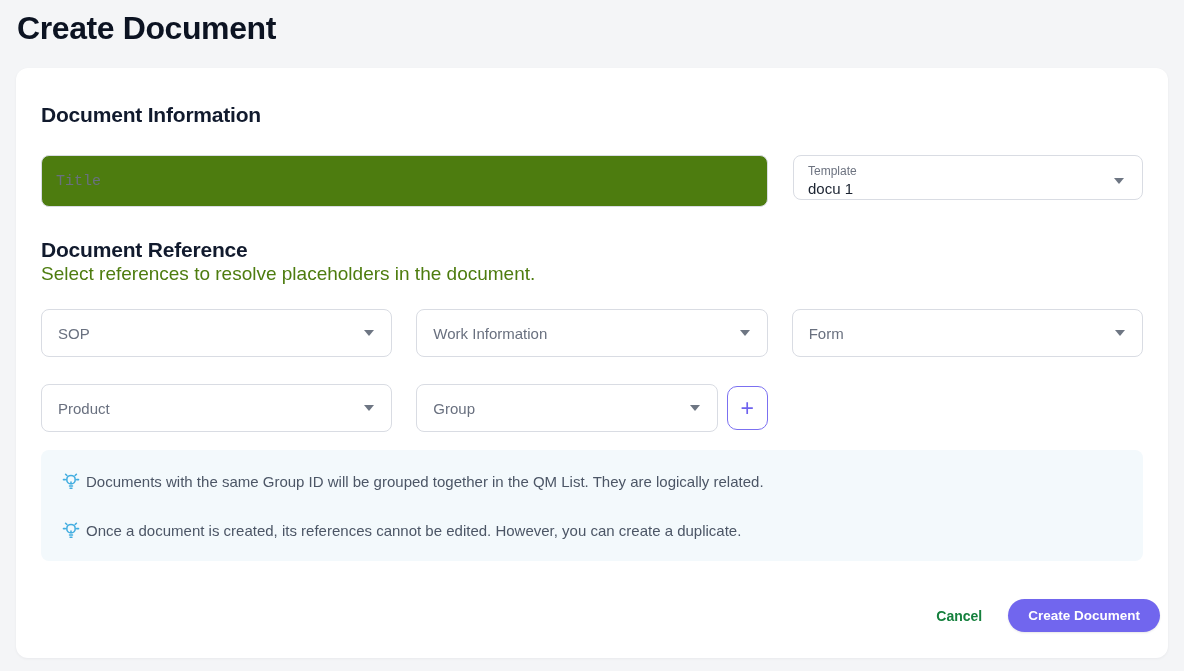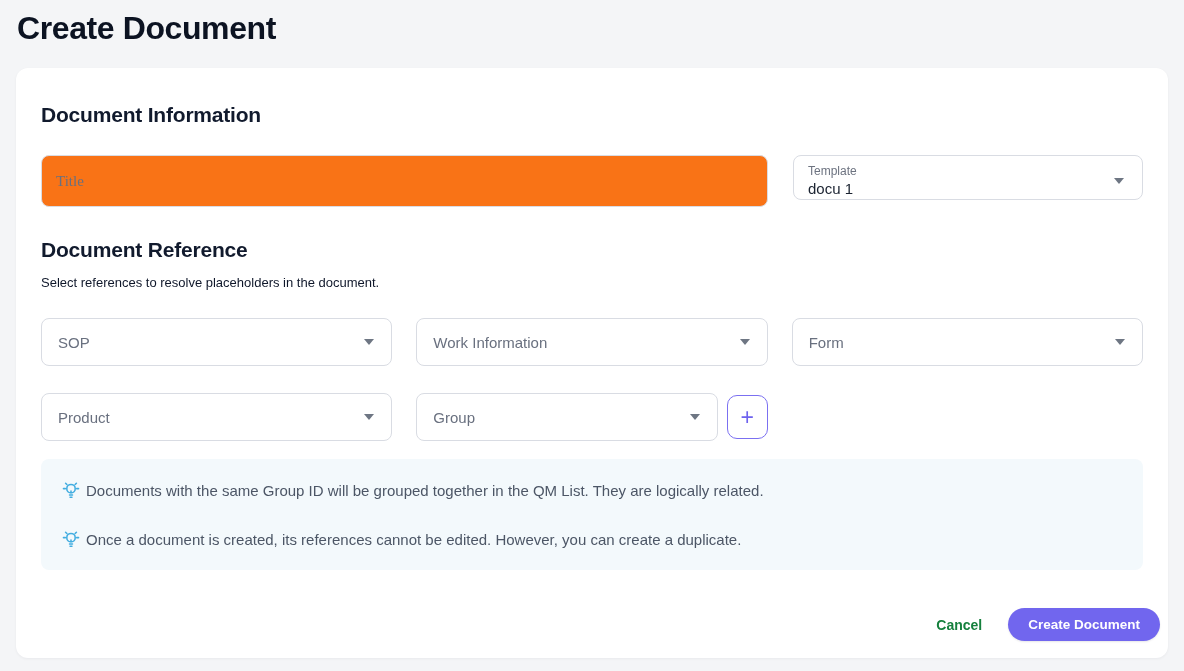--- a/index.html
+++ b/index.html
@@ -21,40 +21,40 @@
   }
   .section-heading {
     font-size:21px; font-weight:800; letter-spacing:-0.2px;
     color:#111a2d; line-height:26px;
   }
   .fields-row { display:flex; gap:25px; margin-top:27px; }
   .title-input {
     flex:1 1 auto; height:52px;
     border:1px solid #d9dce3; border-radius:8px;
     padding:0 14px; font-size:15px; color:#1a2230;
-    font-family:Liberation Serif, serif;
-    outline:none; background:#f97316;
+    font-family:Liberation Mono, monospace;
+    outline:none; background:#4d7c0f;
   }
   .title-input::placeholder { color:#69707f; }
   .template-select {
     width:350px; height:45px; flex:0 0 350px;
     border:1px solid #d9dce3; border-radius:8px;
     padding:7px 18px 0 14px;
     display:flex; align-items:center; justify-content:space-between;
     cursor:pointer; background:#fff;
   }
   .template-texts { display:flex; flex-direction:column; }
   .template-label { font-size:12px; color:#6d7380; line-height:15px; }
   .template-value { font-size:15px; font-weight:400; color:#1a2230; line-height:20px; }
   .caret {
     width:0; height:0; flex:0 0 auto;
     border-left:5px solid transparent; border-right:5px solid transparent;
     border-top:6px solid #6e7683;
   }
-  .section-desc { margin-top:9px; font-size:13px; color:#0f172a; line-height:22px; }
+  .section-desc { font-size:19px; color:#4d7c0f; line-height:22px; }
   .ref-grid {
     margin-top:24px;
     display:grid; grid-template-columns:1fr 1fr 1fr;
     column-gap:24px; row-gap:27px;
   }
   .ref-select {
     height:48px; border:1px solid #d9dce3; border-radius:8px;
     display:flex; align-items:center; justify-content:space-between;
     padding:0 17px 0 16px; background:#fff; cursor:pointer;
   }

